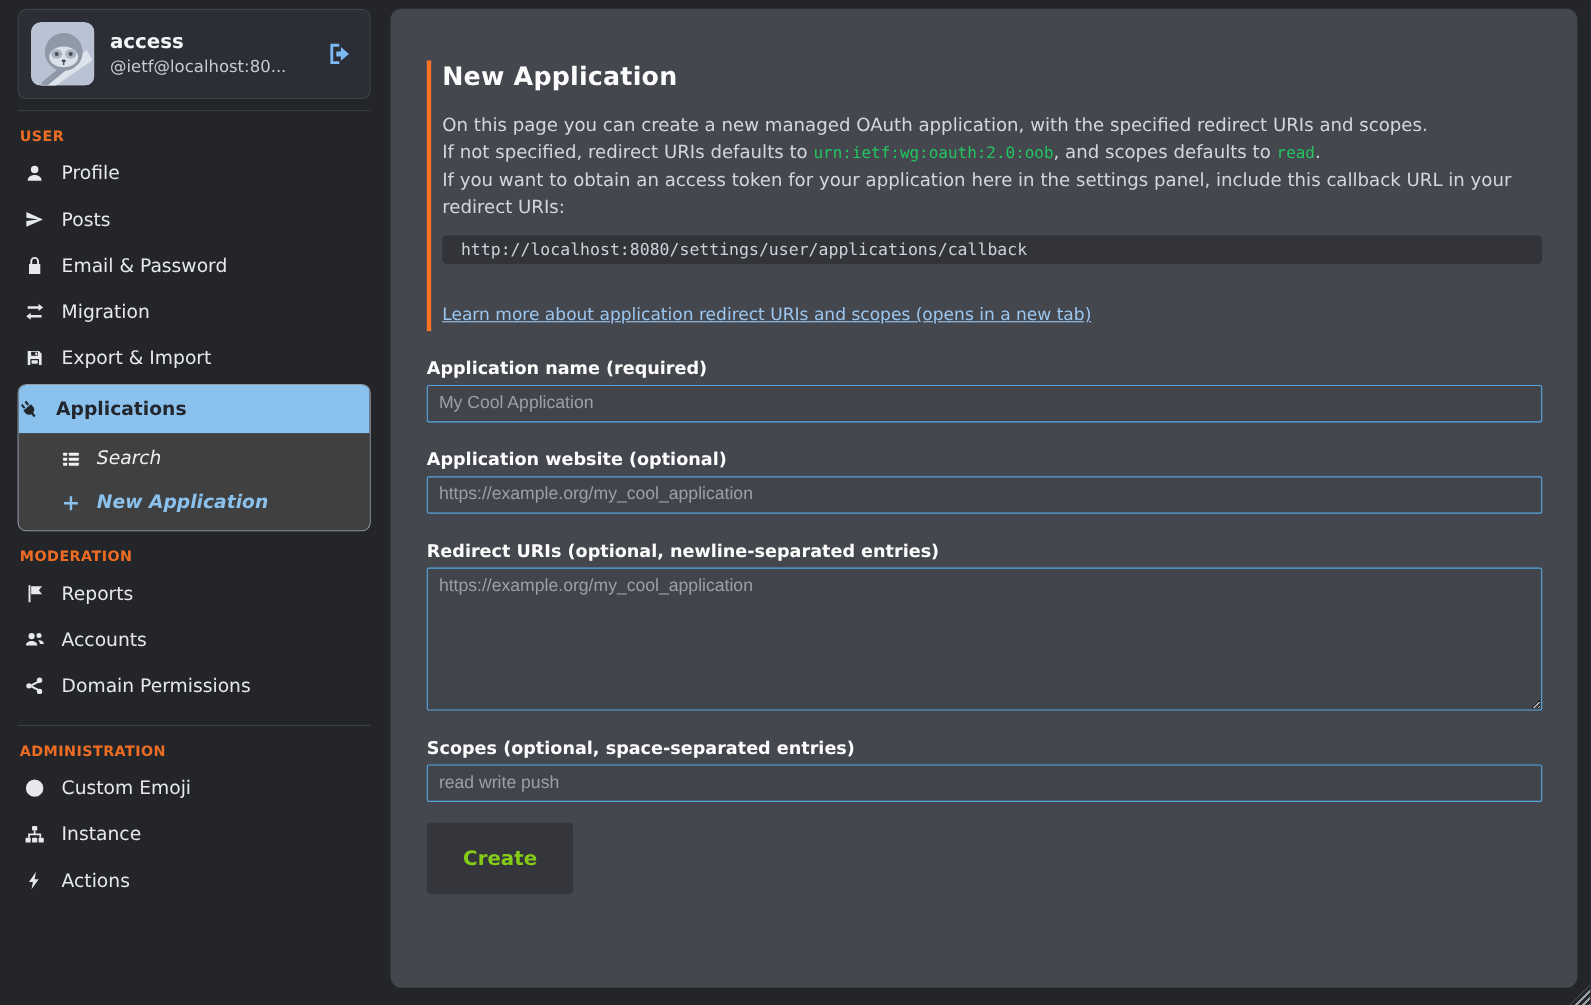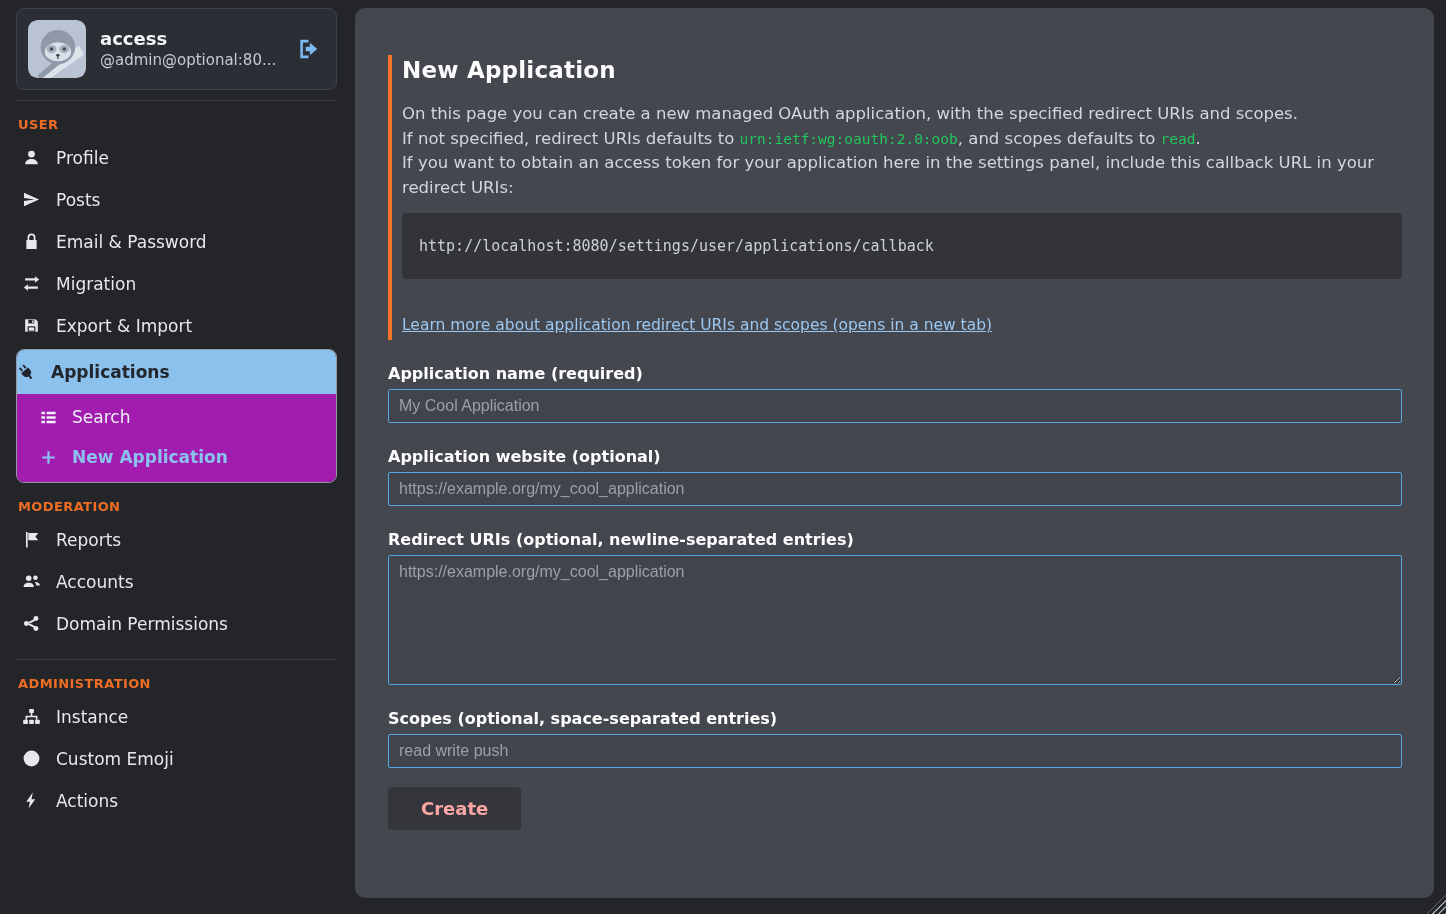--- a/index.html
+++ b/index.html
@@ -42,21 +42,21 @@
   .app-group {
     border:1px solid #959ba6; border-radius:8px; overflow:hidden; margin:2px 0 4px;
   }
   .app-group-header {
     display:flex; align-items:center; gap:15px;
     background:#8bc1ed; color:#23262d; font-weight:bold; font-size:17px;
     padding:12px 10px 12px 0; cursor:pointer;
   }
   .app-group-header .ni { width:19px; height:19px; flex:none; }
   .app-group-header .ni svg { width:19px; height:19px; fill:currentColor; }
-  .app-sub { background:#a21caf; padding:3px 0 5px; }
+  .app-sub { background:#404040; padding:3px 16px 5px;font-style:italic; }
   .app-sub-item {
     display:flex; align-items:center; gap:14px;
     padding:10px 10px 10px 22px; font-size:17px; color:#eef0f3; cursor:pointer;
   }
   .app-sub-item .ni { width:19px; height:19px; flex:none; }
   .app-sub-item .ni svg { width:19px; height:19px; fill:currentColor; }
   .app-sub-item.active { color:#8bc1ed; font-weight:bold; }
 
   .nav-divider { border:none; border-top:1px solid #3c3f46; margin:14px 0 0; }
 
@@ -65,41 +65,41 @@
     position:absolute; left:355px; top:8px; width:1079px; height:890px;
     background:#45474f; border-radius:10px;
     padding:47px 32px 0 33px;
   }
   .intro-block { border-left:4px solid #fa7428; padding:2px 0 6px 10px; }
   .page-title { margin:0 0 19px; color:#fcfcfd; font-size:23px; font-weight:bold; letter-spacing:.2px; }
   .intro-text { margin:0; color:#d3d6dc; font-size:16.5px; line-height:24.5px; }
   .inline-code { font-family:"DejaVu Sans Mono","Liberation Mono",monospace; font-size:14.5px; color:#22c55e; }
   .codeblock {
     background:#323439; border-radius:4px; margin:13px 0 0;
-    padding:24px 17px; font-family:"DejaVu Sans Mono","Liberation Mono",monospace;
+    padding:4px 17px; font-family:"DejaVu Sans Mono","Liberation Mono",monospace;
     font-size:15px; color:#cdd1d7; white-space:pre;
   }
   .learn-link {
     display:inline-block; margin-top:37px; color:#9cc7f0; font-size:15.5px;
     text-decoration:underline; cursor:pointer;
   }
 
   .form { margin-top:5px; }
   .field-label { display:block; color:#fdfdfe; font-weight:bold; font-size:16px; margin:24px 0 6px; }
   .text-input, .textarea-input {
     display:block; width:100%; background:#42444b;
     border:1.5px solid #56a7e2; border-radius:2px;
     color:#e8eaee; font-size:16px; padding:6px 10px; line-height:20px;
     font-family:Liberation Sans, sans-serif; outline:none;
   }
   .textarea-input { height:130px; resize:vertical; }
   ::placeholder { color:#9aa0a9; opacity:1; }
   .create-btn {
-    margin-top:19px; background:#34363c; color:#fca5a5;
-    border:none; border-radius:4px; padding:11px 33px;
+    margin-top:19px; background:#34363c; color:#84cc16;
+    border:none; border-radius:4px; padding:22px 33px;
     font-size:18px; font-weight:bold; cursor:pointer;
     font-family:"DejaVu Sans","Liberation Sans",sans-serif;
   }
 
   .resize-grip {
     position:absolute; right:0; bottom:0; width:19px; height:19px;
     background:repeating-linear-gradient(135deg, transparent 0 3px, #9ba0a9 3px 4.5px);
     clip-path:polygon(100% 0, 100% 100%, 0 100%);
     cursor:nwse-resize;
   }
@@ -120,21 +120,21 @@
         <ellipse cx="26" cy="32" rx="5.6" ry="4.6" fill="#a9b3c0"></ellipse>
         <ellipse cx="40" cy="32" rx="5.6" ry="4.6" fill="#a9b3c0"></ellipse>
         <circle cx="26" cy="32" r="2" fill="#454a52"></circle>
         <circle cx="40" cy="32" r="2" fill="#454a52"></circle>
         <rect x="31" y="37.5" width="4" height="3" rx="1.5" fill="#454a52"></rect>
         <path d="M33 40.5v2.6" stroke="#454a52" stroke-width="1.4"></path>
       </svg>
     </div>
     <div class="user-meta">
       <div class="user-name">access</div>
-      <div class="user-handle">@admin@optional:80...</div>
+      <div class="user-handle">@ietf@localhost:80...</div>
     </div>
     <div class="logout" title="">
       <svg viewBox="0 0 24 24" fill="currentColor">
         <path d="M4 3.5h7.5v2.4H6.4v12.2h5.1v2.4H4z"></path>
         <path d="M12.8 6.3L19.6 12l-6.8 5.7v-3.6H9v-4.2h3.8z"></path>
       </svg>
     </div>
   </div>
   <hr class="card-divider">
 
@@ -254,41 +254,41 @@
       </span>
     <span>Domain Permissions</span>
   </div>
 
   <hr class="nav-divider">
 
   <div class="nav-section-header">ADMINISTRATION</div>
 
   <div class="nav-item">
     <span class="ni">
+        <svg viewBox="0 0 24 24" fill="none">
+          <circle cx="12" cy="12" r="9" stroke="#e6e8ec" stroke-width="2"></circle>
+          <circle cx="8.8" cy="9.8" r="1.4" fill="#e6e8ec"></circle>
+          <circle cx="15.2" cy="9.8" r="1.4" fill="#e6e8ec"></circle>
+          <path d="M7.8 14.2c1 1.6 2.5 2.5 4.2 2.5s3.2-.9 4.2-2.5" stroke="#e6e8ec" stroke-width="2" stroke-linecap="round"></path>
+        </svg>
+      </span>
+    <span>Custom Emoji</span>
+  </div>
+
+  <div class="nav-item">
+    <span class="ni">
         <svg viewBox="0 0 24 24">
           <rect x="9" y="2.5" width="6" height="5" rx="1"></rect>
           <rect x="1.5" y="16" width="6" height="5.5" rx="1"></rect>
           <rect x="9" y="16" width="6" height="5.5" rx="1"></rect>
           <rect x="16.5" y="16" width="6" height="5.5" rx="1"></rect>
           <path d="M11 7.5h2v3.4h6.5V16h-2v-3.1h-11V16h-2v-5.1H11z"></path>
         </svg>
       </span>
     <span>Instance</span>
-  </div>
-
-  <div class="nav-item">
-    <span class="ni">
-        <svg viewBox="0 0 24 24" fill="none">
-          <circle cx="12" cy="12" r="9" stroke="#e6e8ec" stroke-width="2"></circle>
-          <circle cx="8.8" cy="9.8" r="1.4" fill="#e6e8ec"></circle>
-          <circle cx="15.2" cy="9.8" r="1.4" fill="#e6e8ec"></circle>
-          <path d="M7.8 14.2c1 1.6 2.5 2.5 4.2 2.5s3.2-.9 4.2-2.5" stroke="#e6e8ec" stroke-width="2" stroke-linecap="round"></path>
-        </svg>
-      </span>
-    <span>Custom Emoji</span>
   </div>
 
   <div class="nav-item">
     <span class="ni">
         <svg viewBox="0 0 24 24">
           <path d="M13.6 2L5.4 13.6h4.6L8.4 22l8.2-11.6h-4.6z"></path>
         </svg>
       </span>
     <span>Actions</span>
   </div>

